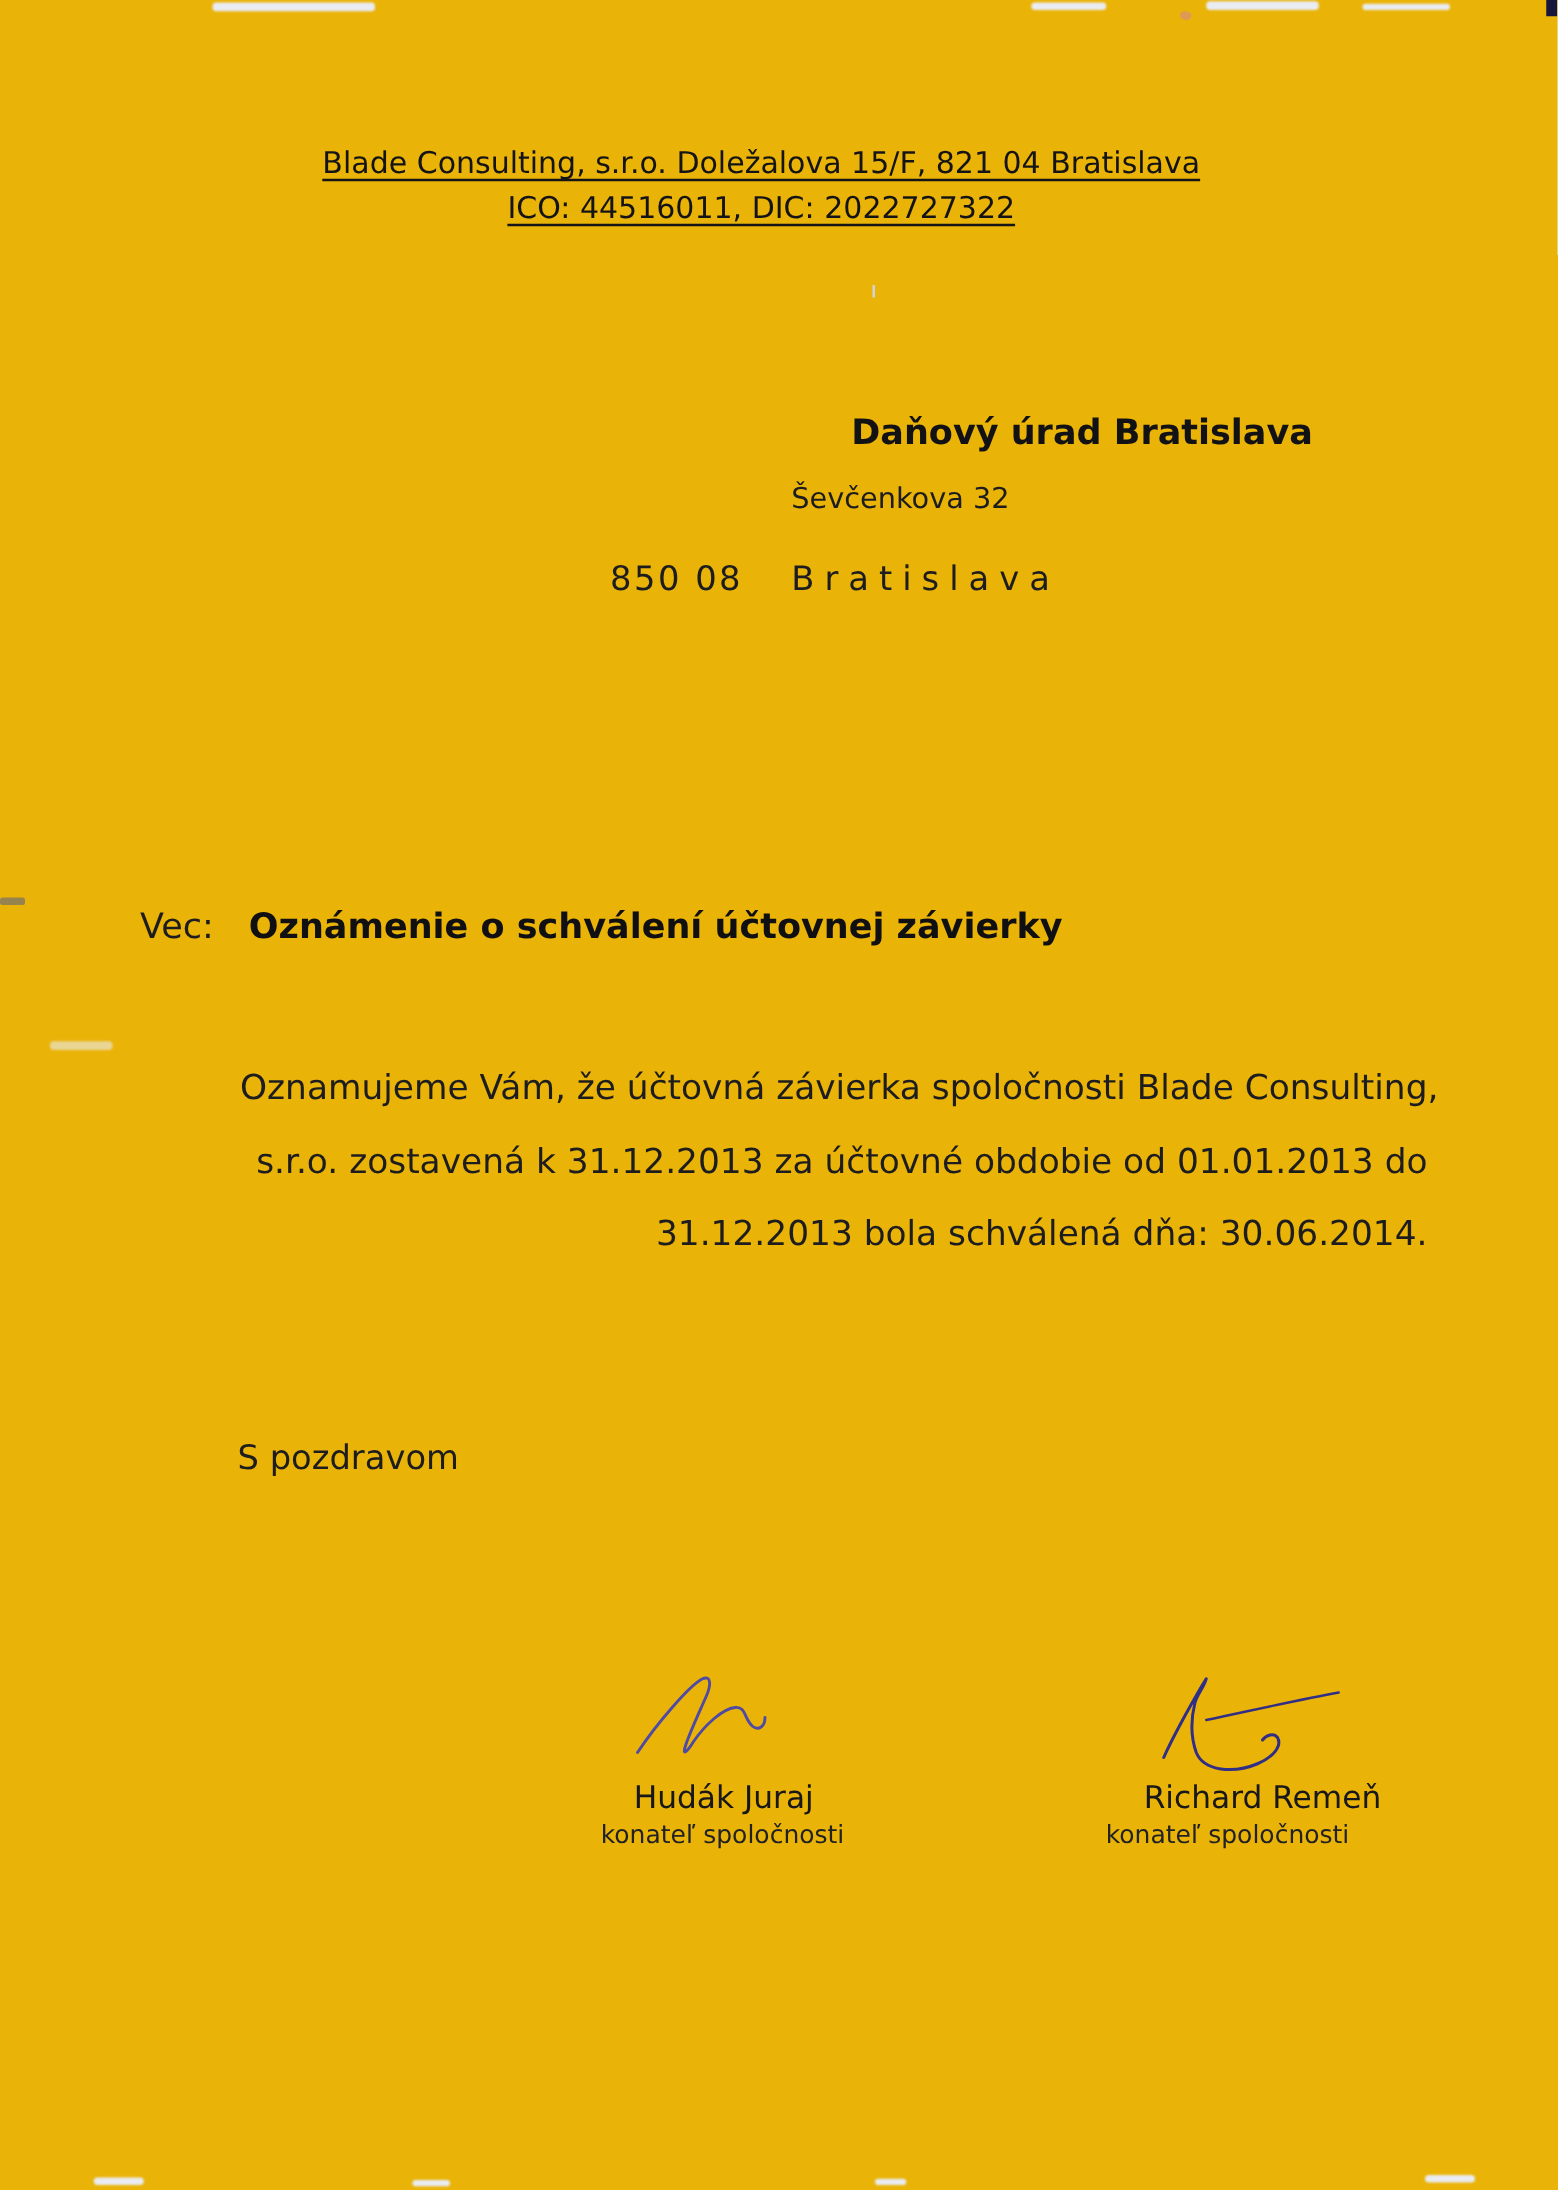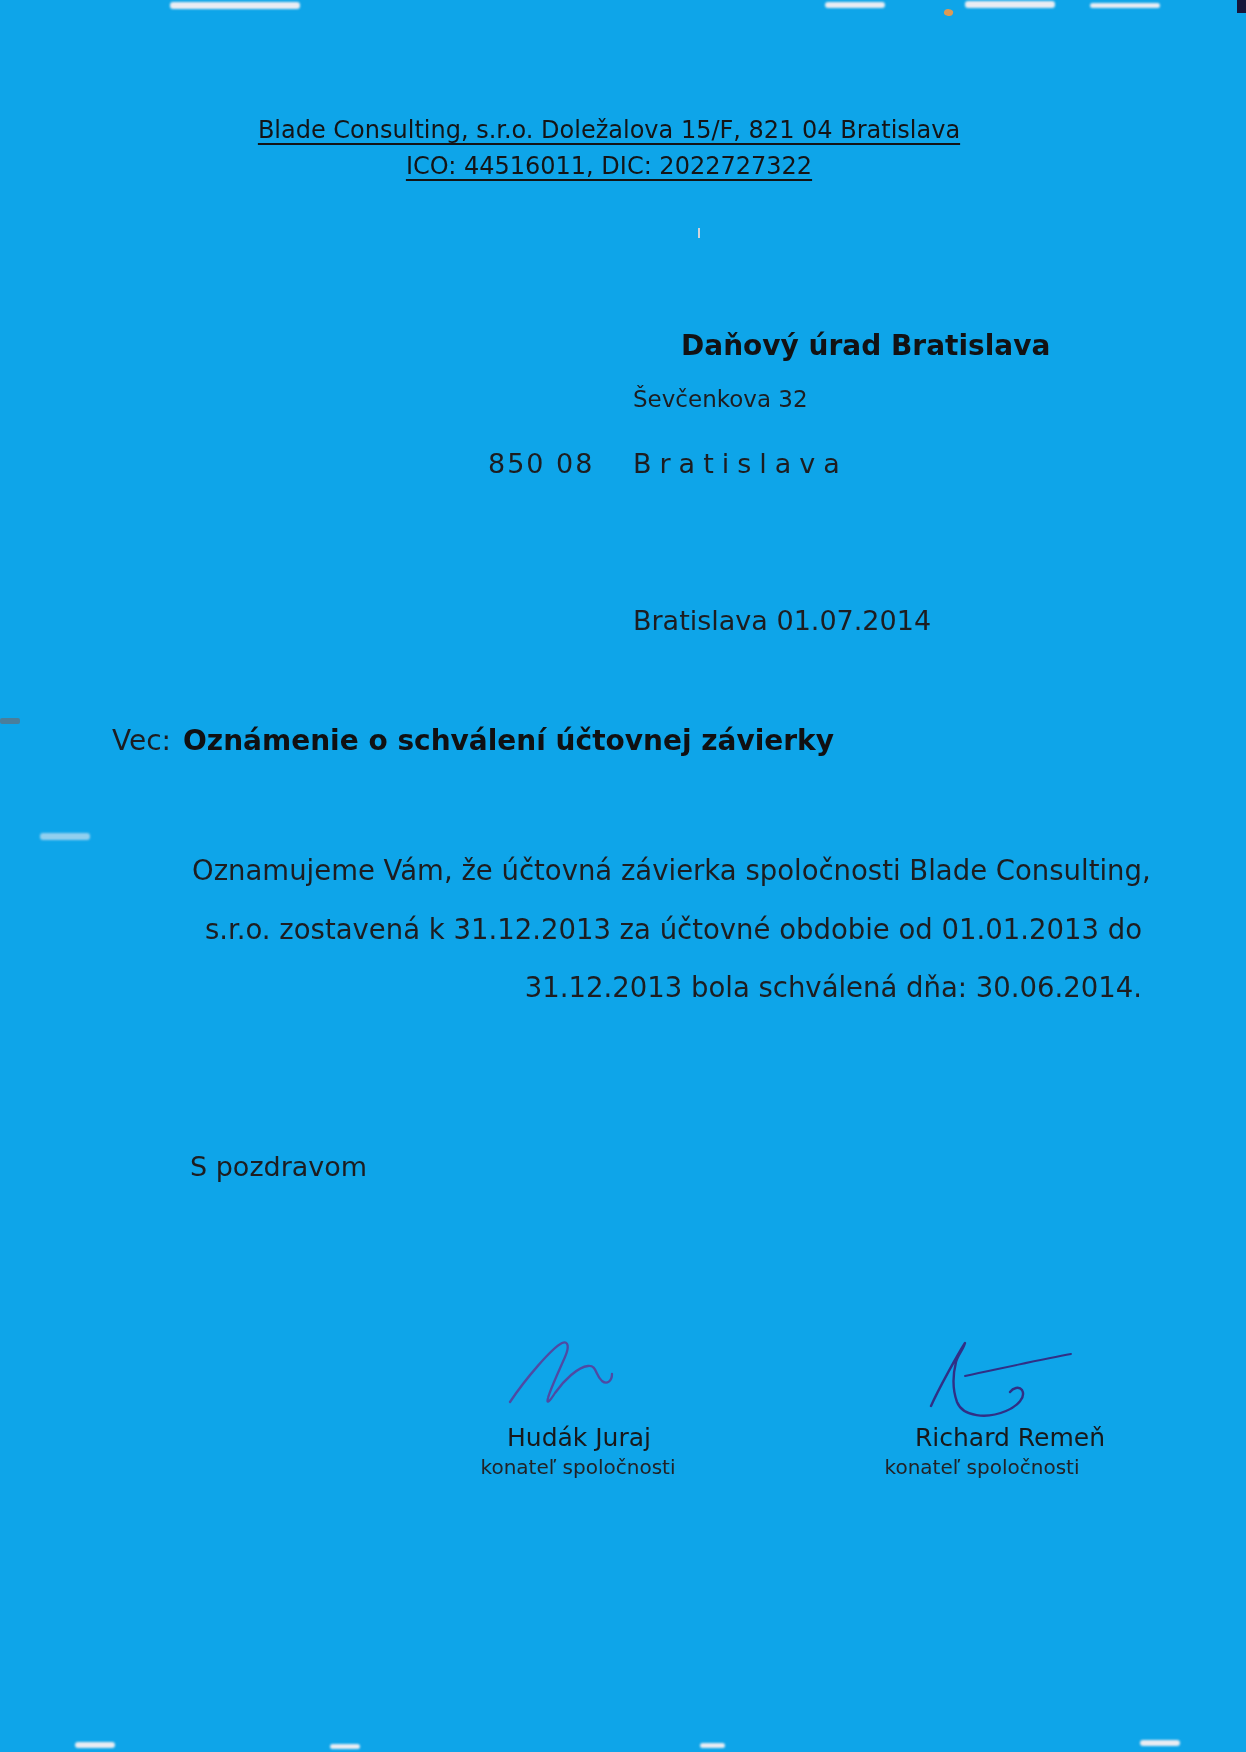--- a/index.html
+++ b/index.html
@@ -1,21 +1,21 @@
 <!DOCTYPE html>
 <html><head>
 <meta charset="utf-8">
 <style>
   html, body { margin: 0; padding: 0; background: #e9e9e9; }
   .page {
     position: relative;
     width: 1246px;
     height: 1752px;
     margin: 0 auto;
-    background: #0ea5e9;
+    background: #eab308;
     overflow: hidden;
     font-family: "DejaVu Sans", "Liberation Sans", sans-serif;
     color: #1d1d20;
   }
   .abs { position: absolute; }
 
   
   .letterhead {
     top: 112px; left: 4px; width: 1210px;
     text-align: center;
@@ -30,21 +30,21 @@
 
   
   .recipient-name  { top: 329px; left: 633px; font-size: 28px; font-weight: bold; color:#121214;margin-left:48px; }
   .recipient-street{ top: 386px; left: 633px; font-size: 23px; }
   .postal-code     { top: 448px; left: 488px; font-size: 27px; letter-spacing: 2px; }
   .postal-city     { top: 448px; left: 633px; font-size: 27px; letter-spacing: 8px; }
 
   .dateline { top: 605px; left: 633px; font-size: 27px; }
 
   .subject { top: 724px; left: 112px; font-size: 28px; }
-  .subject .subject-title { font-weight: bold; margin-left: 12px; color:#101012; }
+  .subject .subject-title { font-weight: bold; margin-left: 28px; color:#101012; }
 
   .body-text {
     top: 841px; left: 112px; width: 1030px;
     font-size: 27.5px; line-height: 58.5px;
   }
   .body-text .line { white-space: nowrap; text-align: right; }
   .body-text .line.first { text-indent: 80px; }
 
   .closing { top: 1151px; left: 190px; font-size: 27px; }
 
@@ -86,21 +86,20 @@
   <div class="abs letterhead">
     <div class="u">Blade Consulting, s.r.o. Doležalova 15/F, 821 04 Bratislava</div>
     <div class="u">ICO: 44516011, DIC: 2022727322</div>
   </div>
 
   <div class="abs recipient-name">Daňový úrad Bratislava</div>
   <div class="abs recipient-street">Ševčenkova 32</div>
   <div class="abs postal-code">850 08</div>
   <div class="abs postal-city">Bratislava</div>
 
-  <div class="abs dateline">Bratislava 01.07.2014</div>
 
   <div class="abs subject">
     <span>Vec:</span><span class="subject-title">Oznámenie o schválení účtovnej závierky</span>
   </div>
 
   <div class="abs body-text">
     <div class="line first">Oznamujeme Vám, že účtovná závierka spoločnosti Blade Consulting,</div>
     <div class="line">s.r.o. zostavená k 31.12.2013 za účtovné obdobie od 01.01.2013 do</div>
     <div class="line">31.12.2013 bola schválená dňa: 30.06.2014.</div>
   </div>

